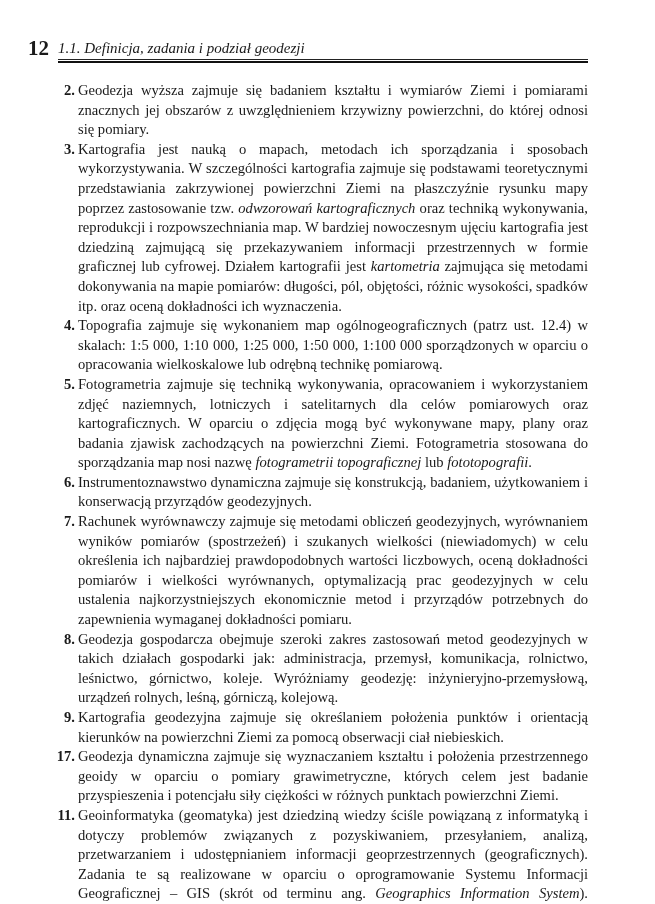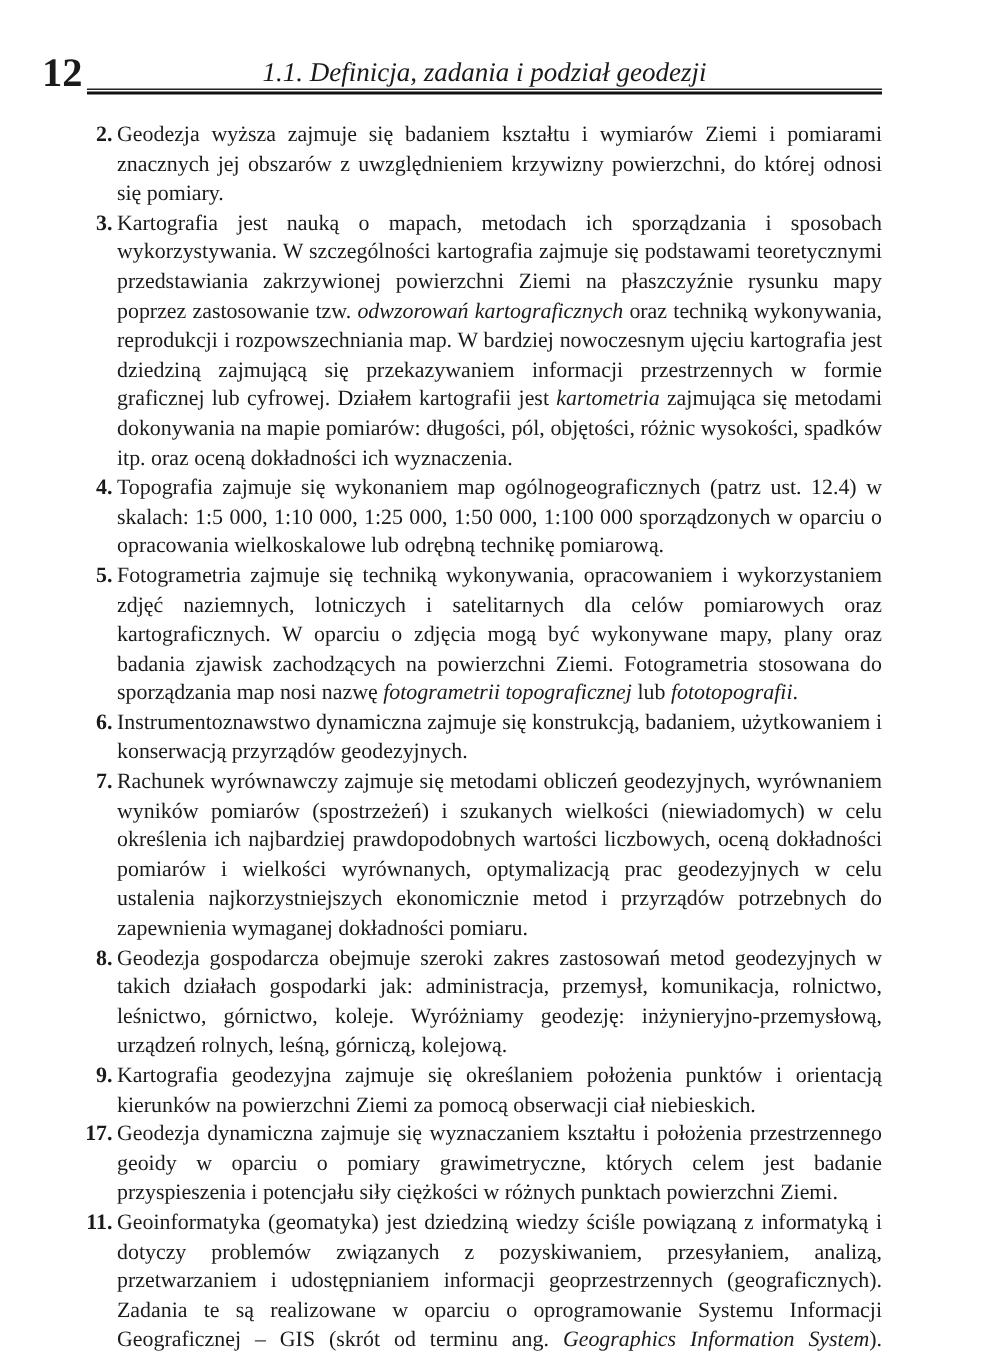--- a/index.html
+++ b/index.html
@@ -1,21 +1,21 @@
 <!DOCTYPE html>
 <html><head>
 <meta charset="utf-8">
 <style>
   html, body { margin: 0; padding: 0; background: #ffffff; }
   body { width: 655px; height: 904px; position: relative; overflow: hidden;
          font-family: "Liberation Serif", "DejaVu Serif", serif; color: #1a1a1a; }
   .header { position: absolute; top: 36px; left: 28px; width: 560px; height: 30px; }
-  .page-num { position: absolute; left: 0; top: 0; font-weight: bold; font-size: 27px; line-height: 24px; }
-  .running-head { position: absolute; left: 30px; right: 0; top: 2px; text-align: center;
-                  font-style: italic; font-size: 18px; line-height: 20px; }
+  .page-num { position: absolute; left: 0; top: 0; font-weight: bold; font-size: 21px; line-height: 24px; }
+  .running-head { position: absolute; left: 30px; right: 0; top: 2px; text-align: left;
+                  font-style: italic; font-size: 15px; line-height: 20px; }
   .rule { position: absolute; left: 30px; right: 0; top: 23px; height: 4px;
           border-top: 1px solid #222; border-bottom: 2px solid #111; box-sizing: border-box; }
   .content { position: absolute; top: 81px; left: 47px; width: 541px; font-size: 14.6px; line-height: 19.6px; }
   .item { position: relative; padding-left: 31px; text-align: justify; }
   .item .num { position: absolute; left: 0; top: 0; font-weight: bold; width: 28px; text-align: right; }
   .item .txt { display: block; }
   b { font-weight: normal; }
   i { font-style: italic; }
 </style>
 </head>

